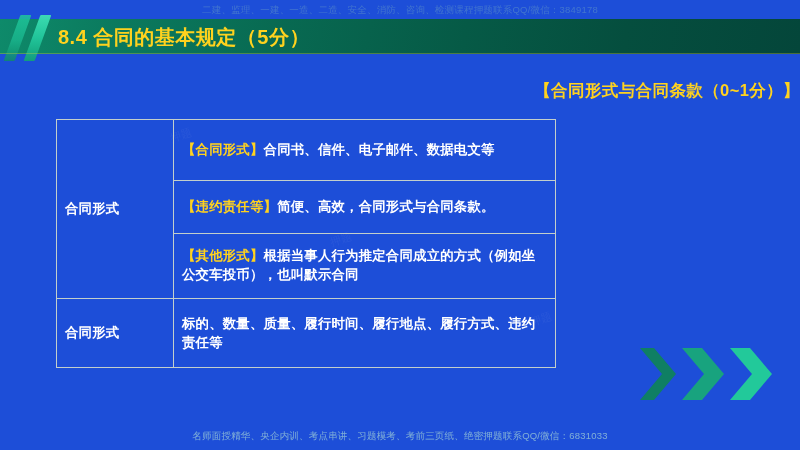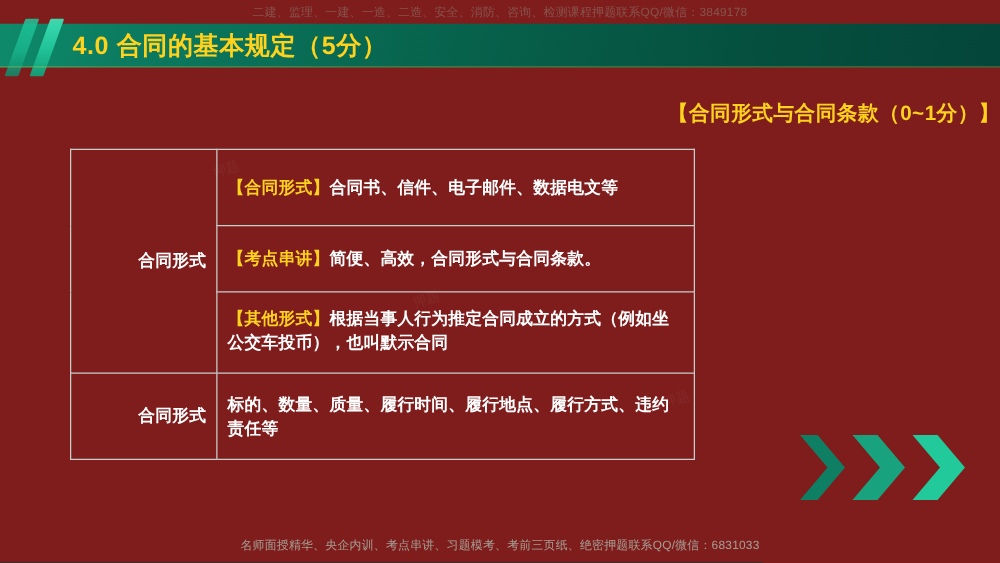--- a/index.html
+++ b/index.html
@@ -5,21 +5,21 @@
   html, body {
     margin: 0;
     padding: 0;
     background: #0b3d30;
   }
   #slide {
     position: relative;
     width: 800px;
     height: 450px;
     overflow: hidden;
-    background: #7f1d1d;
+    background: #1d4ed8;
     font-family: "Liberation Sans", "DejaVu Sans", sans-serif;
     -webkit-font-smoothing: antialiased;
   }
 
   
   .top-watermark {
     position: absolute;
     top: 4px;
     left: 0;
     width: 100%;
@@ -115,21 +115,21 @@
     vertical-align: middle;
     padding: 6px 8px;
     font-size: 13.4px;
     line-height: 1.42;
     color: #ffffff;
     font-weight: bold;
     letter-spacing: 0.2px;
   }
   .col-label {
     width: 100px;
-    text-align: right;
+    text-align: left;
     color: #ffd21e;
     font-size: 14.5px;
     letter-spacing: 1px;
   }
   .tag {
     color: #ffd21e;
   }
   .cell-body { display: inline; margin-top: 32px; }
   .r1 { height: 48px; }
   .r2 { height: 40px; }
@@ -176,37 +176,37 @@
 </head>
 <body>
 
 <div id="slide">
 
   <div class="top-watermark">二建、监理、一建、一造、二造、安全、消防、咨询、检测课程押题联系QQ/微信：3849178</div>
 
   <div class="title-bar">
     <div class="slash slash-a"></div>
     <div class="slash slash-b"></div>
-    <div class="title-text">4.0 合同的基本规定（5分）</div>
+    <div class="title-text">8.4 合同的基本规定（5分）</div>
   </div>
 
   <div class="subtitle">【合同形式与合同条款（0~1分）】</div>
 
   <div class="ghost" style="left:170px; top:128px;">押题</div>
   <div class="ghost" style="left:330px; top:232px;">押题</div>
   <div class="ghost" style="left:530px; top:312px;">押题</div>
 
   <table class="tbl">
     <tbody>
       <tr>
         <td class="col-label" rowspan="3">合同形式</td>
         <td class="r1 pad-left"><span class="tag">【合同形式】</span><span class="cell-body">合同书、信件、电子邮件、数据电文等</span></td>
       </tr>
       <tr>
-        <td class="r2 pad-left"><span class="tag">【考点串讲】</span><span class="cell-body">简便、高效，合同形式与合同条款。</span></td>
+        <td class="r2 pad-left"><span class="tag">【违约责任等】</span><span class="cell-body">简便、高效，合同形式与合同条款。</span></td>
       </tr>
       <tr>
         <td class="r3 pad-left"><span class="tag">【其他形式】</span><span class="cell-body">根据当事人行为推定合同成立的方式（例如坐公交车投币），也叫默示合同</span></td>
       </tr>
       <tr>
         <td class="col-label">合同形式</td>
         <td class="r4"><span class="cell-body">标的、数量、质量、履行时间、履行地点、履行方式、违约责任等</span></td>
       </tr>
     </tbody>
   </table>

